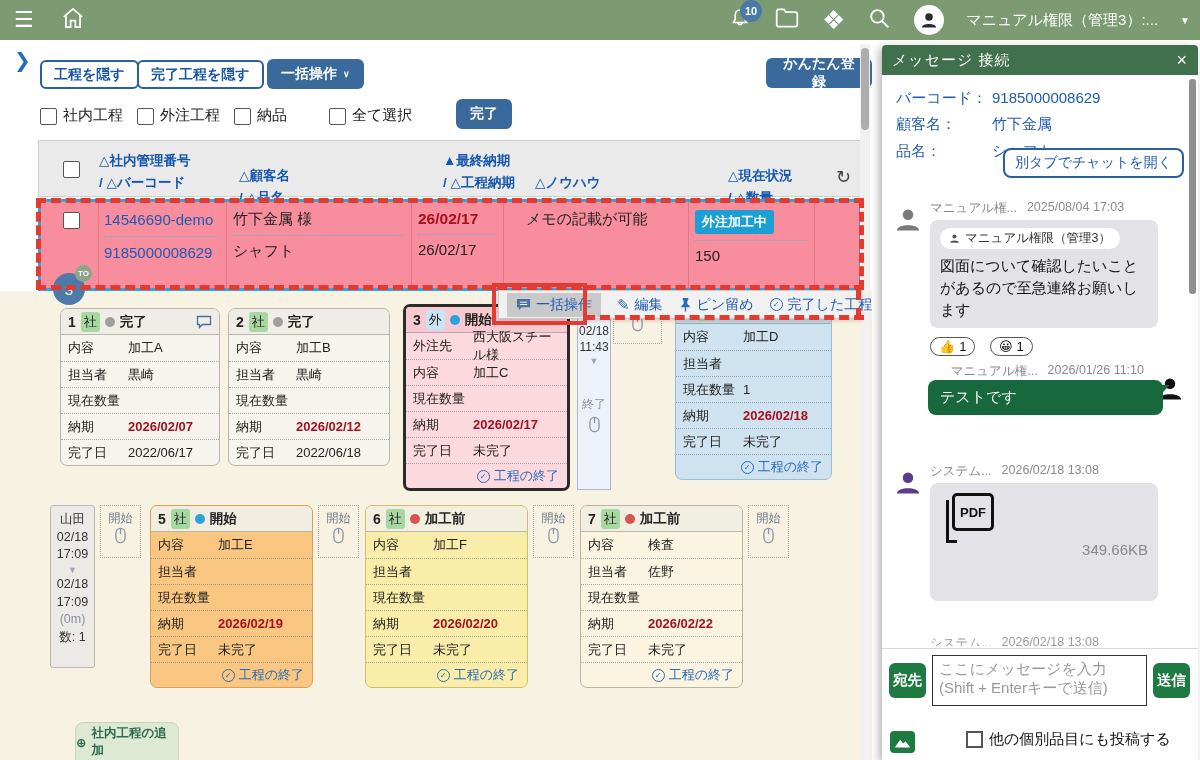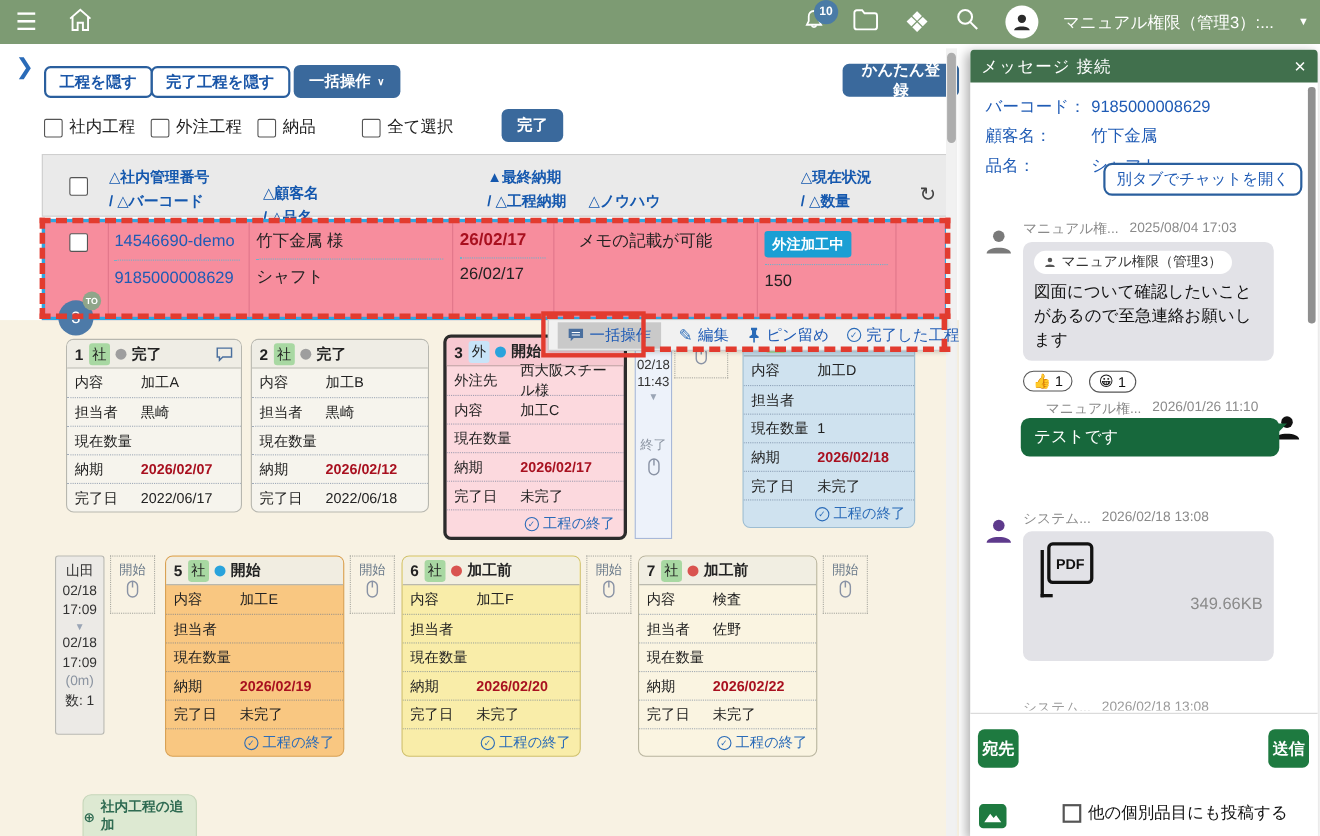--- a/index.html
+++ b/index.html
@@ -236,21 +236,21 @@
     <button class="abs btn-solid" style="left:456px;top:59px;">
         <span>完了</span>
       </button>
 
     <div class="abs thead">
       <span class="cbx thead-cbx"></span>
       <span class="th-label" style="left:60px;top:9px;"><span>△社内管理番号</span><br><span>/ △バーコード</span></span>
       <span class="th-label" style="left:200px;top:9px;margin-top:15px;"><span>△顧客名</span><br><span>/ △品名</span></span>
       <span class="th-label" style="left:404px;top:9px;"><span>▲最終納期</span><br><span>/ △工程納期</span></span>
       <span class="th-label" style="left:496px;top:31px;"><span>△ノウハウ</span></span>
-      <span class="th-label" style="left:689px;top:9px;"><span>△現在状況</span><br><span>/ △数量</span></span>
+      <span class="th-label" style="left:689px;top:24px;"><span>△現在状況</span><br><span>/ △数量</span></span>
       <span class="refresh">↻</span>
     </div>
 
     <div class="abs selrow">
       <span class="vline" style="left:57px;"></span>
         <span class="vline" style="left:185px;"></span>
       <span class="vline" style="left:370px;"></span>
         <span class="vline" style="left:462px;"></span>
       <span class="vline" style="left:647px;"></span>
         <span class="vline" style="left:773px;"></span>
@@ -698,20 +698,22 @@
       <div class="msghead">
           <span>システム...</span>
           <span>2026/02/18 13:08</span>
         </div>
     </div>
 
     <div class="inputarea">
       <button class="greenbtn" style="left:7px;top:14px;">
           <span>宛先</span>
         </button>
+      <textarea class="msginput" placeholder="ここにメッセージを入力
+(Shift + Enterキーで送信)" style=""></textarea>
       <button class="greenbtn" style="left:271px;top:14px;">
           <span>送信</span>
         </button>
       <span class="imgbtn">
         <svg width="17" height="14" viewBox="0 0 22 18">
             <path d="M1 16 L8 6 L12 11 L15 8 L21 16 Z" fill="#fff"></path>
           </svg>
       </span>
       <span class="postother">
         <span class="cbx2"></span>

